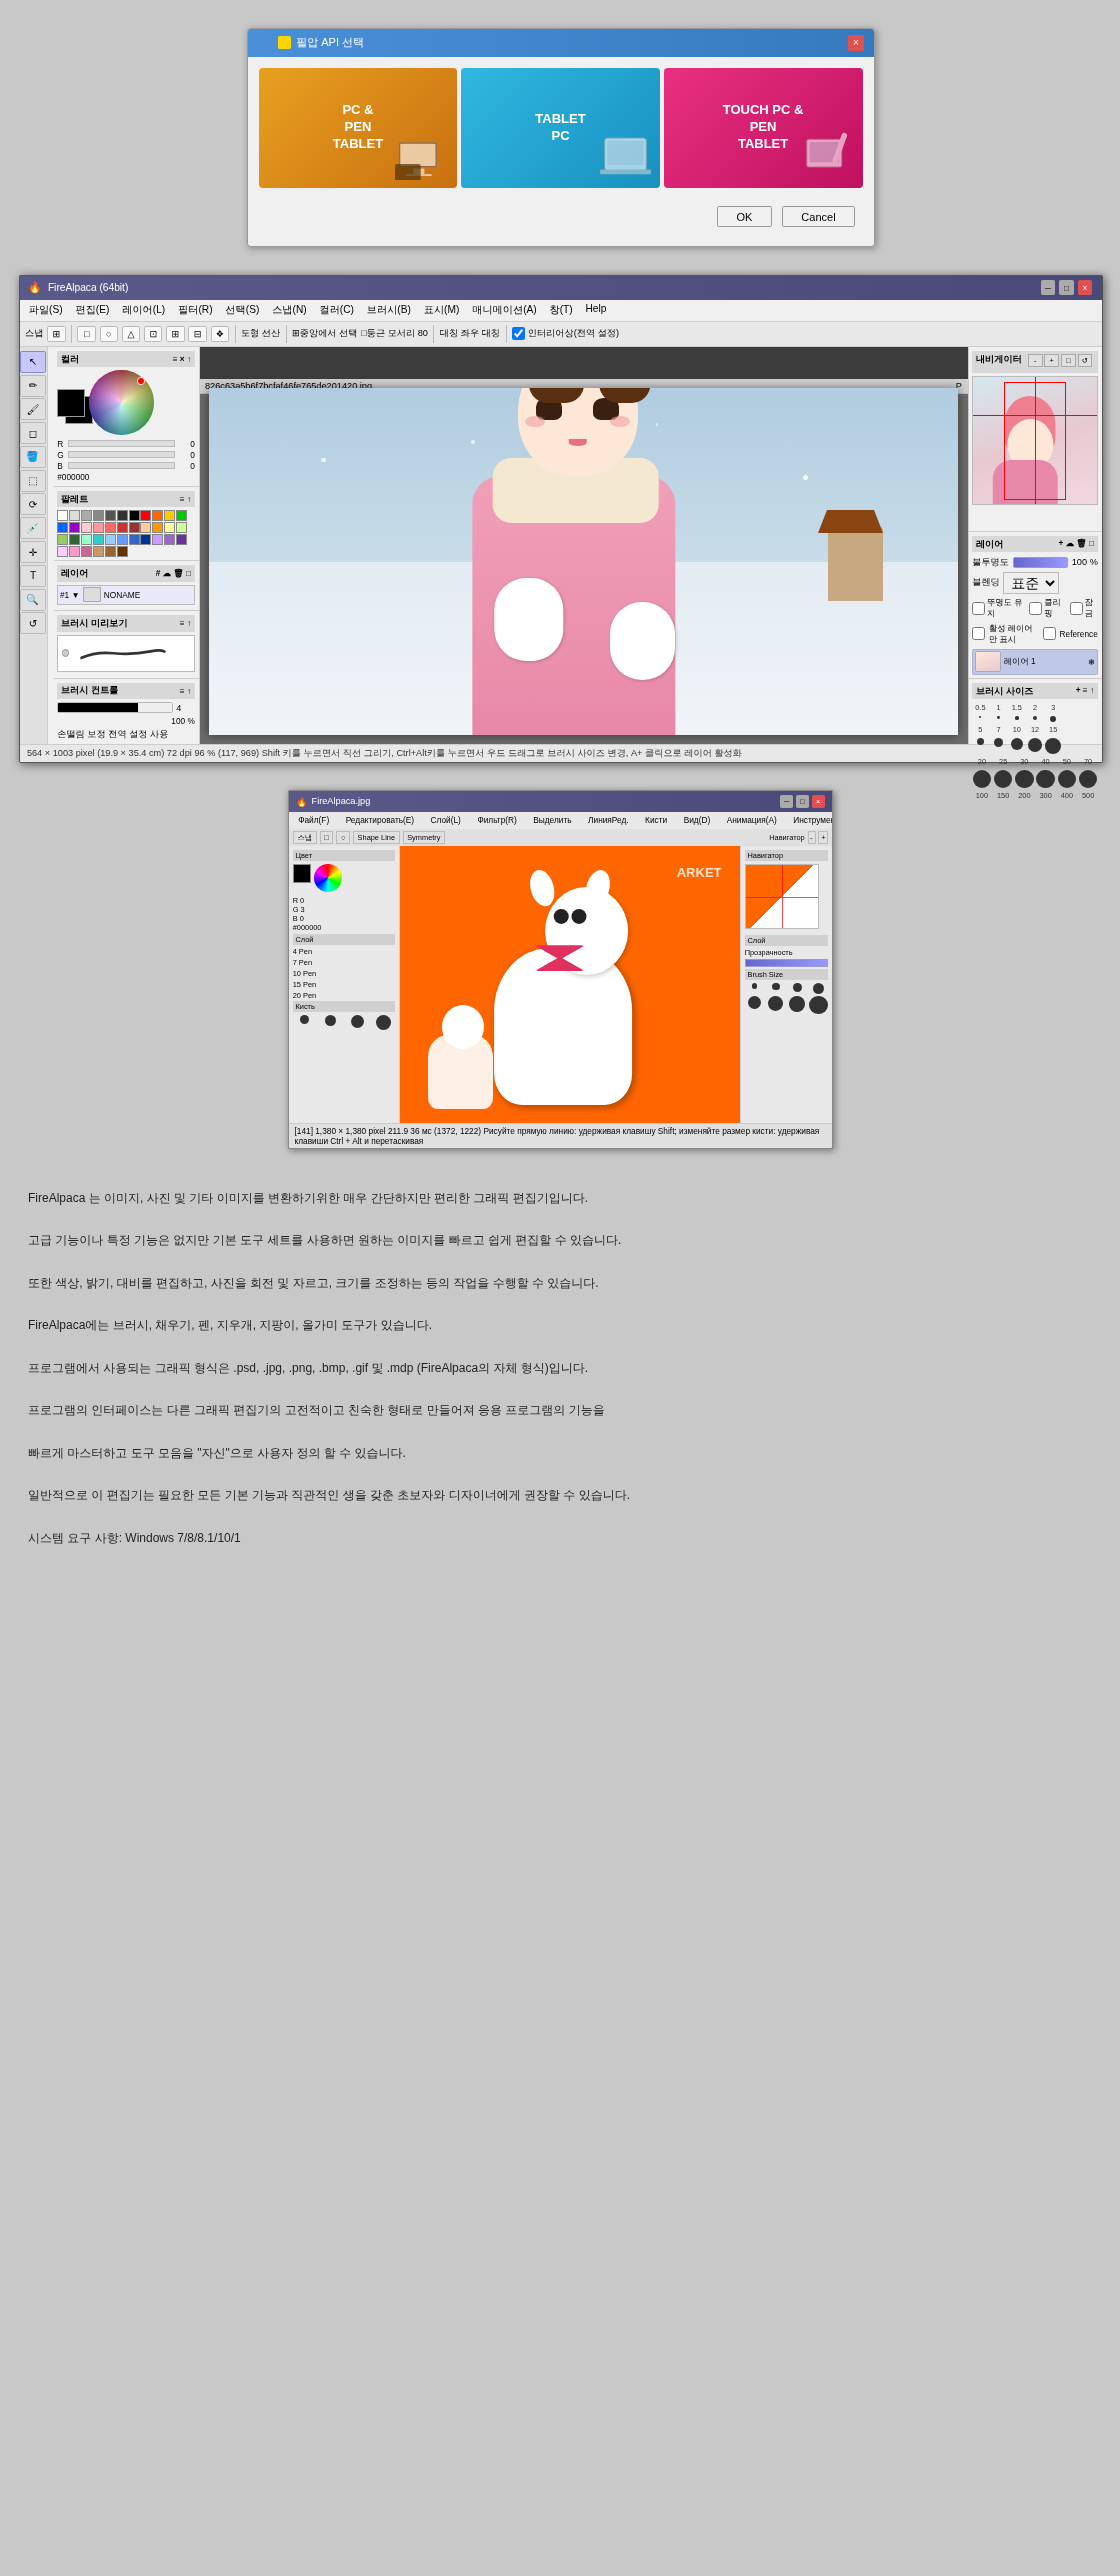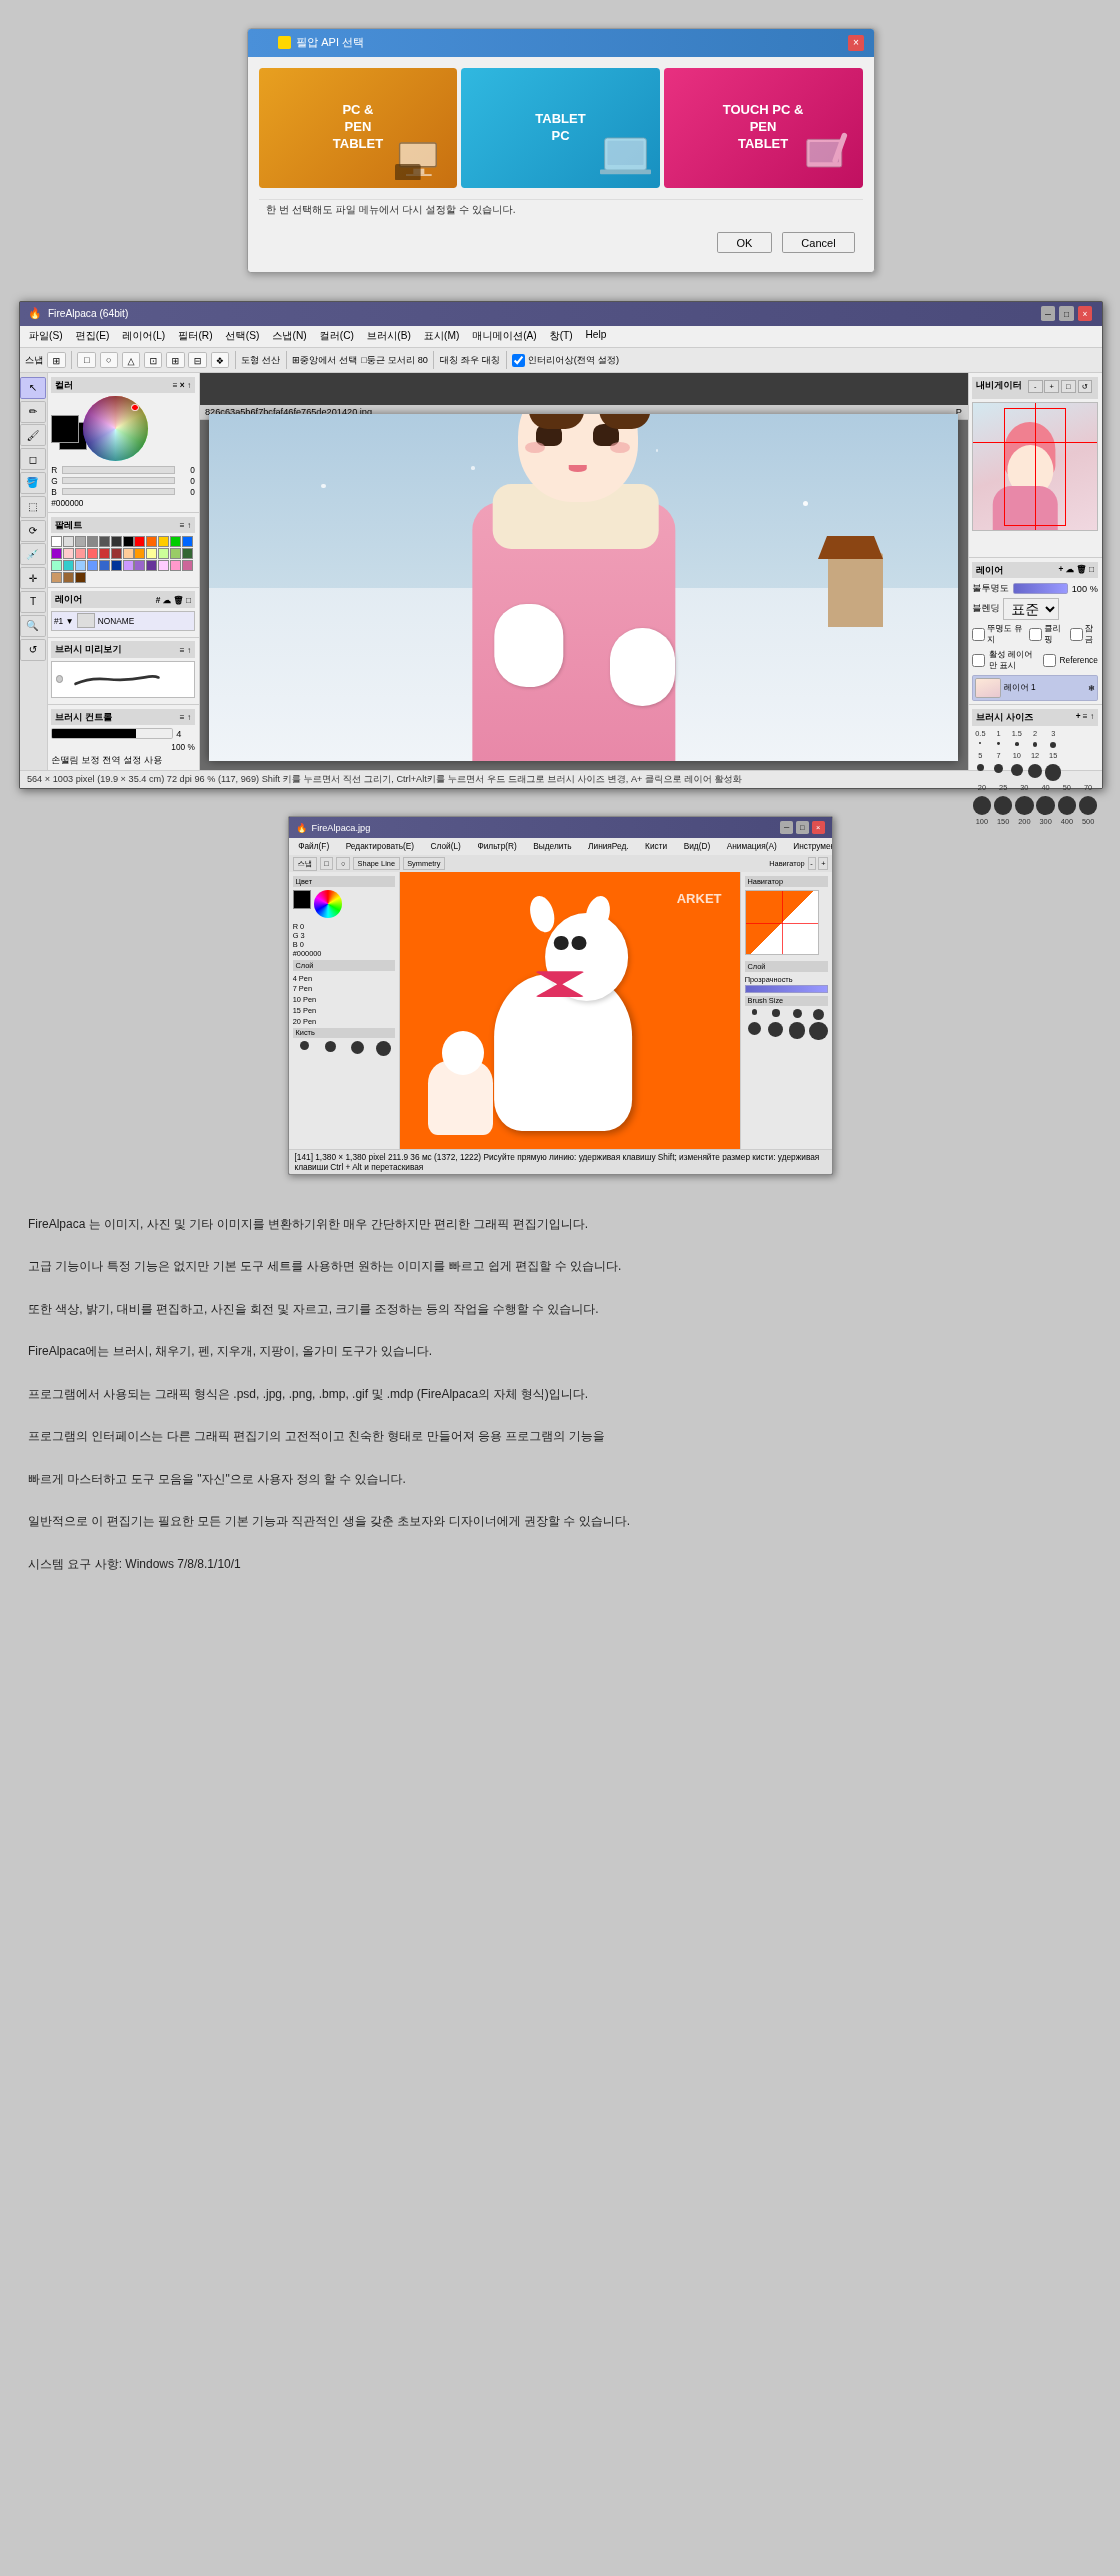--- a/index.html
+++ b/index.html
@@ -220,20 +220,21 @@
       height: 397px;
     }
 
     
     .left-panel {
       width: 152px;
       background: #f0f0f0;
       border-right: 0.9px solid #ccc;
       overflow-y: auto;
       font-size: 9.2px;
+      padding-left: 6px;
     }
     .panel-section {
       border-bottom: 0.9px solid #ccc;
       padding: 3.7px;
     }
     .panel-header {
       background: #d8d8d8;
       padding: 1.8px 3.7px;
       font-size: 9.2px;
       font-weight: bold;
@@ -698,21 +699,20 @@
         </div>
         <div class="api-img-block touch">
           <div class="api-img-label">TOUCH PC &amp;<br>PEN<br>TABLET</div>
           <svg style="position:absolute;right:9.2px;bottom:9.2px;opacity:0.6" width="51" height="46" viewBox="0 0 55 50">
             <rect x="5" y="8" width="38" height="30" rx="2" fill="white" stroke="#aaa" stroke-width="1"></rect>
             <rect x="8" y="11" width="32" height="22" rx="1" fill="#d0d0e0"></rect>
             <rect x="44" y="0" width="6" height="35" rx="3" fill="white" transform="rotate(20,44,0)"></rect>
           </svg>
         </div>
       </div>
-      <div class="dialog-note">한 번 선택해도 파일 메뉴에서 다시 설정할 수 있습니다.</div>
       <div class="dialog-buttons">
         <button class="dialog-btn">OK</button>
         <button class="dialog-btn">Cancel</button>
       </div>
     </div>
   </div>
 </div>
 
 <div class="section-app">
   <div class="app-window">

